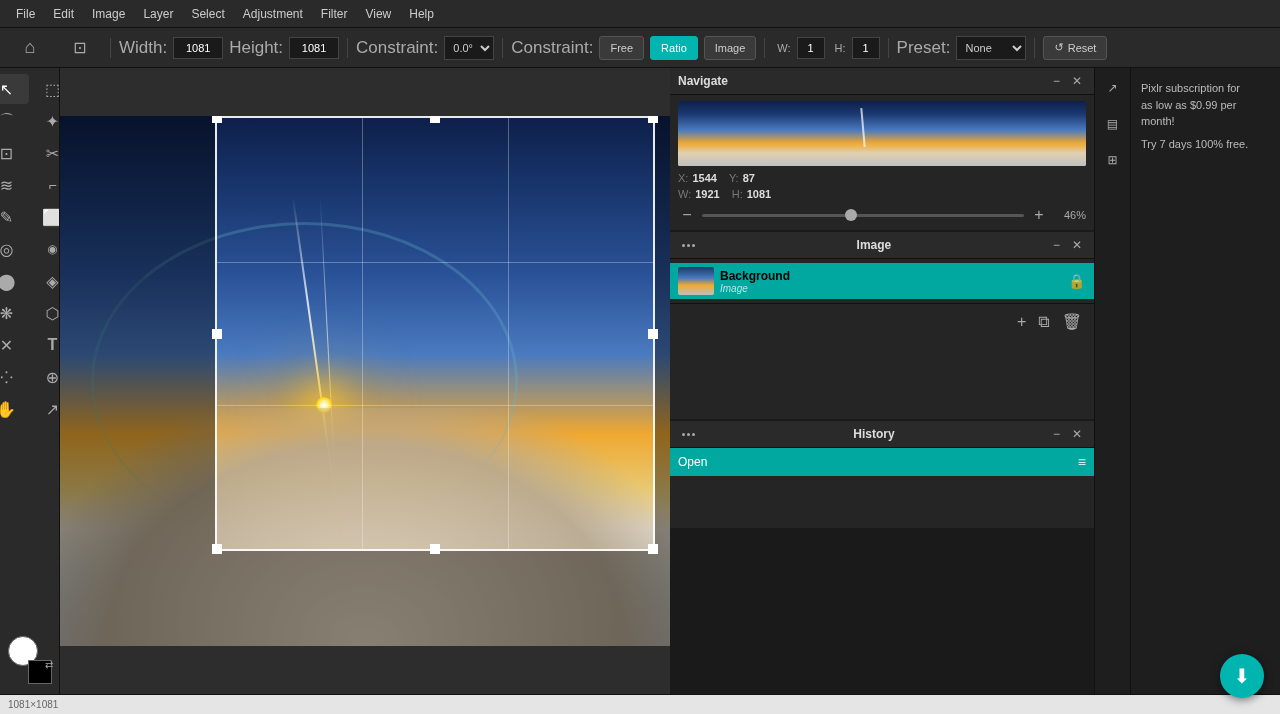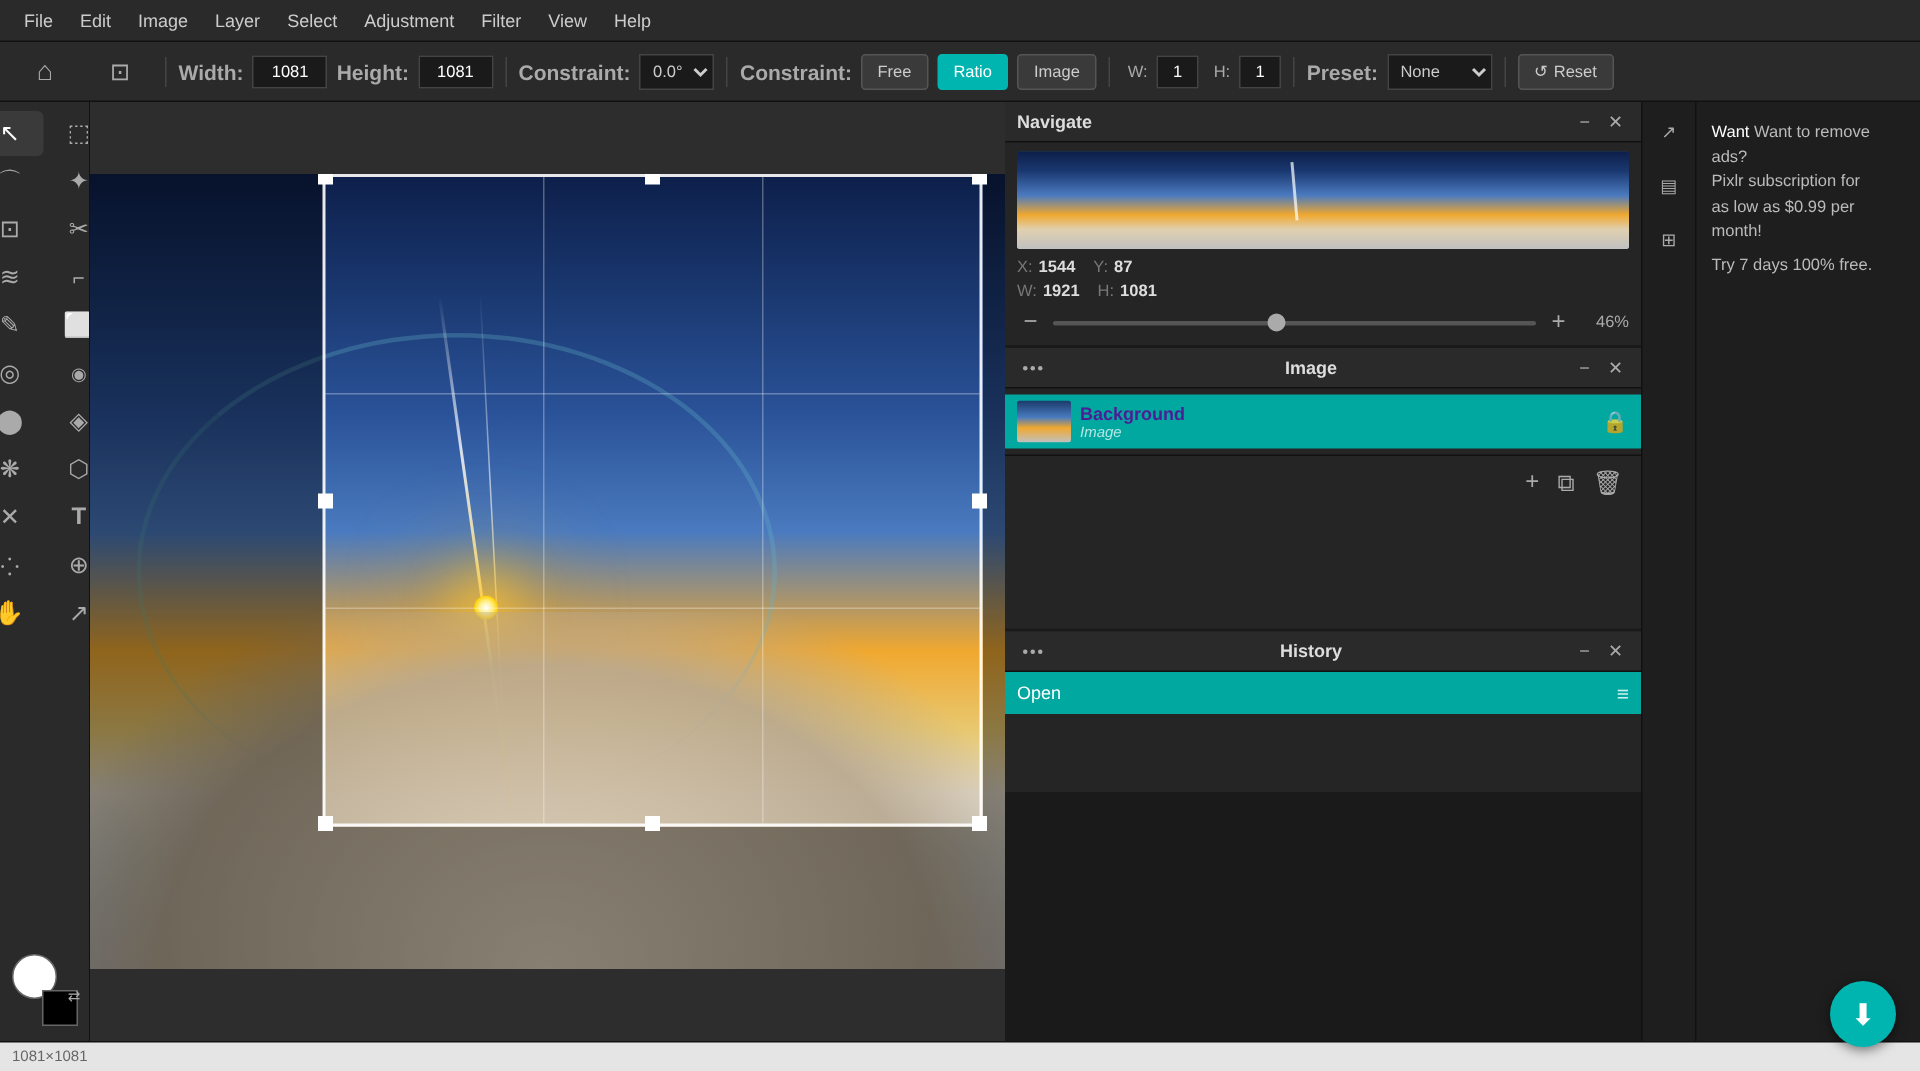--- a/index.html
+++ b/index.html
@@ -4,21 +4,21 @@
   <style>
     * { margin: 0; padding: 0; box-sizing: border-box; }
     body { background: #1a1a1a; color: #ccc; font-family: Arial, sans-serif; font-size: 12px; width: 1280px; height: 714px; overflow: hidden; display: flex; flex-direction: column; }
 
     
     #menu-bar { background: #2a2a2a; display: flex; align-items: center; height: 28px; padding: 0 8px; gap: 2px; border-bottom: 1px solid #111; flex-shrink: 0; }
     .menu-item { padding: 2px 8px; cursor: pointer; color: #ccc; border-radius: 3px; }
 
     
     #toolbar { background: #2a2a2a; display: flex; align-items: center; height: 40px; padding: 0 8px; gap: 6px; border-bottom: 1px solid #111; flex-shrink: 0; }
-    .toolbar-label { color: #aaa; font-size: 14px; font-weight: bold; }
+    .toolbar-label { color: #aaa; font-size: 17px; }
     .toolbar-value { background: #1a1a1a; border: 1px solid #444; color: #fff; width: 50px; height: 22px; padding: 0 4px; font-size: 11px; text-align: center; }
     .toolbar-btn { background: #3a3a3a; border: 1px solid #555; color: #ccc; height: 24px; padding: 0 10px; cursor: pointer; border-radius: 3px; font-size: 11px; }
     .toolbar-btn.active { background: #00b5b0; color: #fff; border-color: #00b5b0; }
     .toolbar-dropdown { background: #1a1a1a; border: 1px solid #444; color: #ccc; height: 24px; padding: 0 4px; font-size: 11px; cursor: pointer; }
     .toolbar-sep { width: 1px; height: 20px; background: #444; margin: 0 2px; }
     .wh-label { color: #aaa; font-size: 11px; margin-left: 4px; }
     .wh-value { background: #1a1a1a; border: 1px solid #444; color: #fff; width: 28px; height: 22px; padding: 0 2px; font-size: 11px; text-align: center; }
     .reset-btn { background: #3a3a3a; border: 1px solid #555; color: #ccc; height: 24px; padding: 0 10px; cursor: pointer; border-radius: 3px; font-size: 11px; display: flex; align-items: center; gap: 4px; }
 
     
@@ -79,21 +79,21 @@
     .zoom-slider { flex: 1; -webkit-appearance: none; height: 3px; background: #555; border-radius: 2px; cursor: pointer; }
     .zoom-slider::-webkit-slider-thumb { -webkit-appearance: none; width: 12px; height: 12px; border-radius: 50%; background: #aaa; cursor: pointer; }
     .zoom-pct { color: #aaa; font-size: 11px; min-width: 32px; text-align: right; }
 
     
     .layers-content { padding: 4px 0; }
     .layer-item { display: flex; align-items: center; gap: 6px; padding: 4px 8px; cursor: pointer; background: #00a8a0; }
     .layer-thumb { width: 36px; height: 28px; border-radius: 2px; overflow: hidden; flex-shrink: 0; }
     .layer-thumb-img { width: 100%; height: 100%; background: linear-gradient(180deg, #1a3a6a 0%, #4a7abf 40%, #f0a830 65%, #c0c0c0 100%); }
     .layer-info { flex: 1; }
-    .layer-name { color: #4c1d95; font-size: 12px; font-weight: bold; }
+    .layer-name { color: #000000; font-size: 12px; font-weight: bold; }
     .layer-type { color: rgba(255,255,255,0.7); font-size: 10px; font-style: italic; }
     .layer-lock { color: rgba(255,255,255,0.8); font-size: 14px; }
     .layers-footer { display: flex; gap: 4px; padding: 6px 8px; border-top: 1px solid #111; justify-content: flex-end; }
     .layers-footer-btn { background: none; border: none; color: #aaa; cursor: pointer; font-size: 16px; padding: 2px 4px; }
 
     
     .history-content { padding: 0; }
     .history-item { display: flex; align-items: center; gap: 6px; padding: 6px 8px; cursor: pointer; background: #00a8a0; }
     .history-item-label { color: #fff; font-size: 12px; }
     .history-item-icon { color: rgba(255,255,255,0.8); font-size: 14px; }
@@ -362,24 +362,20 @@
 
     </div>
 
     <div id="right-icons">
       <div class="ri-btn">↗</div>
       <div class="ri-btn">▤</div>
       <div class="ri-btn">⊞</div>
     </div>
 
     <div id="ad-panel">
-      <div>
-        <span style="color:#fff;">Want</span>
-        <span style="color:#bbb;">Want to remove ads?</span>
-      </div>
       <div>Pixlr subscription for</div>
       <div>as low as $0.99 per</div>
       <div>month!</div>
       <div style="margin-top: 6px;">Try 7 days 100% free.</div>
     </div>
 
   </div>
 </div>
 
 <div id="status-bar">

